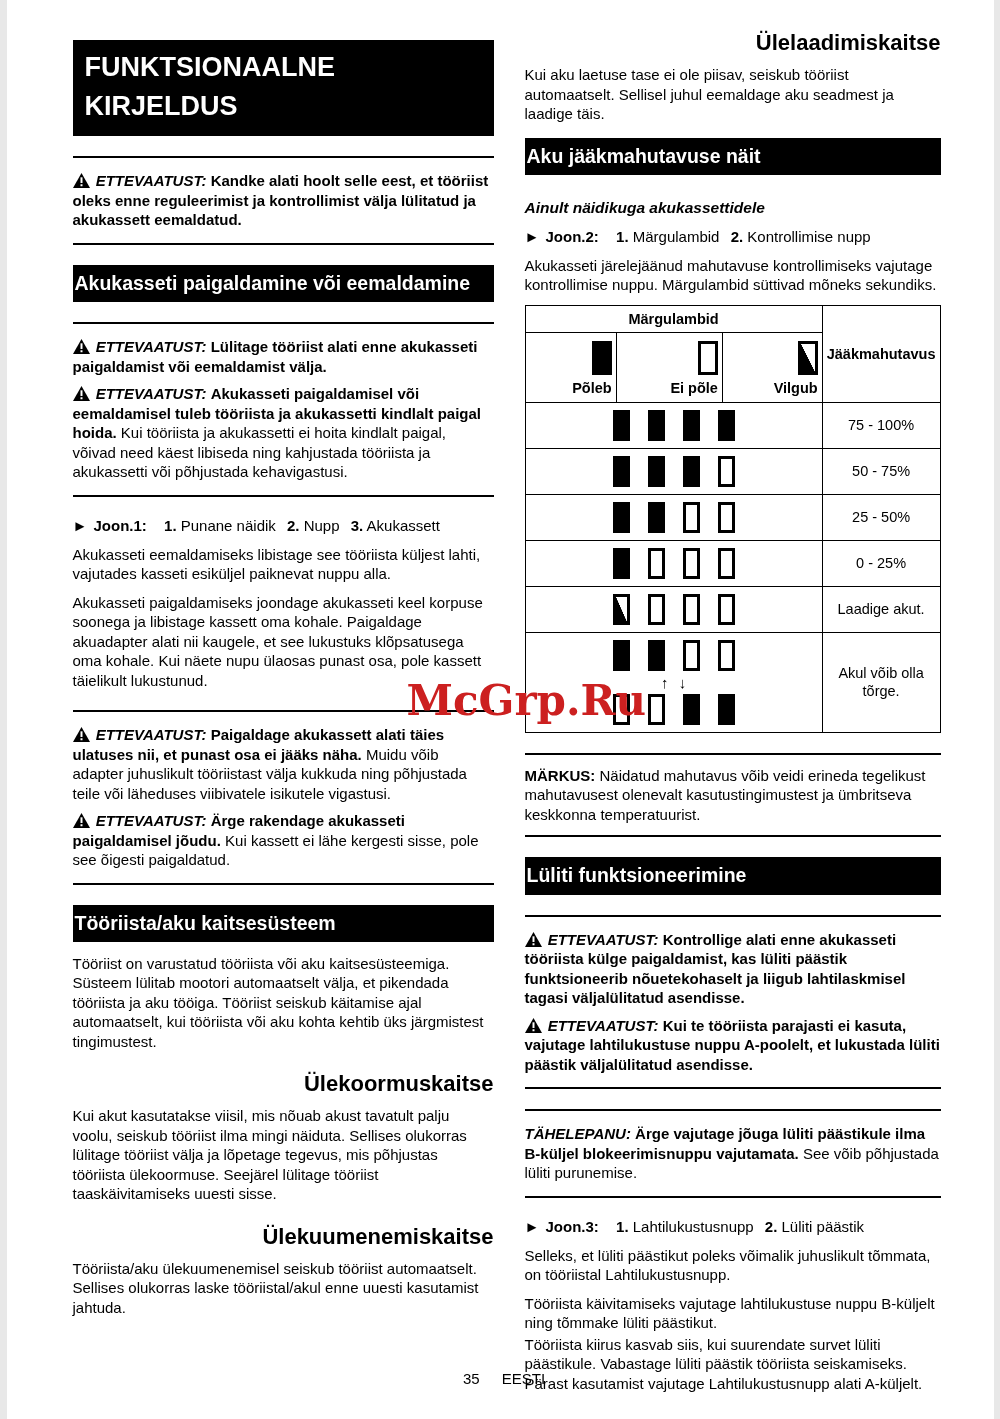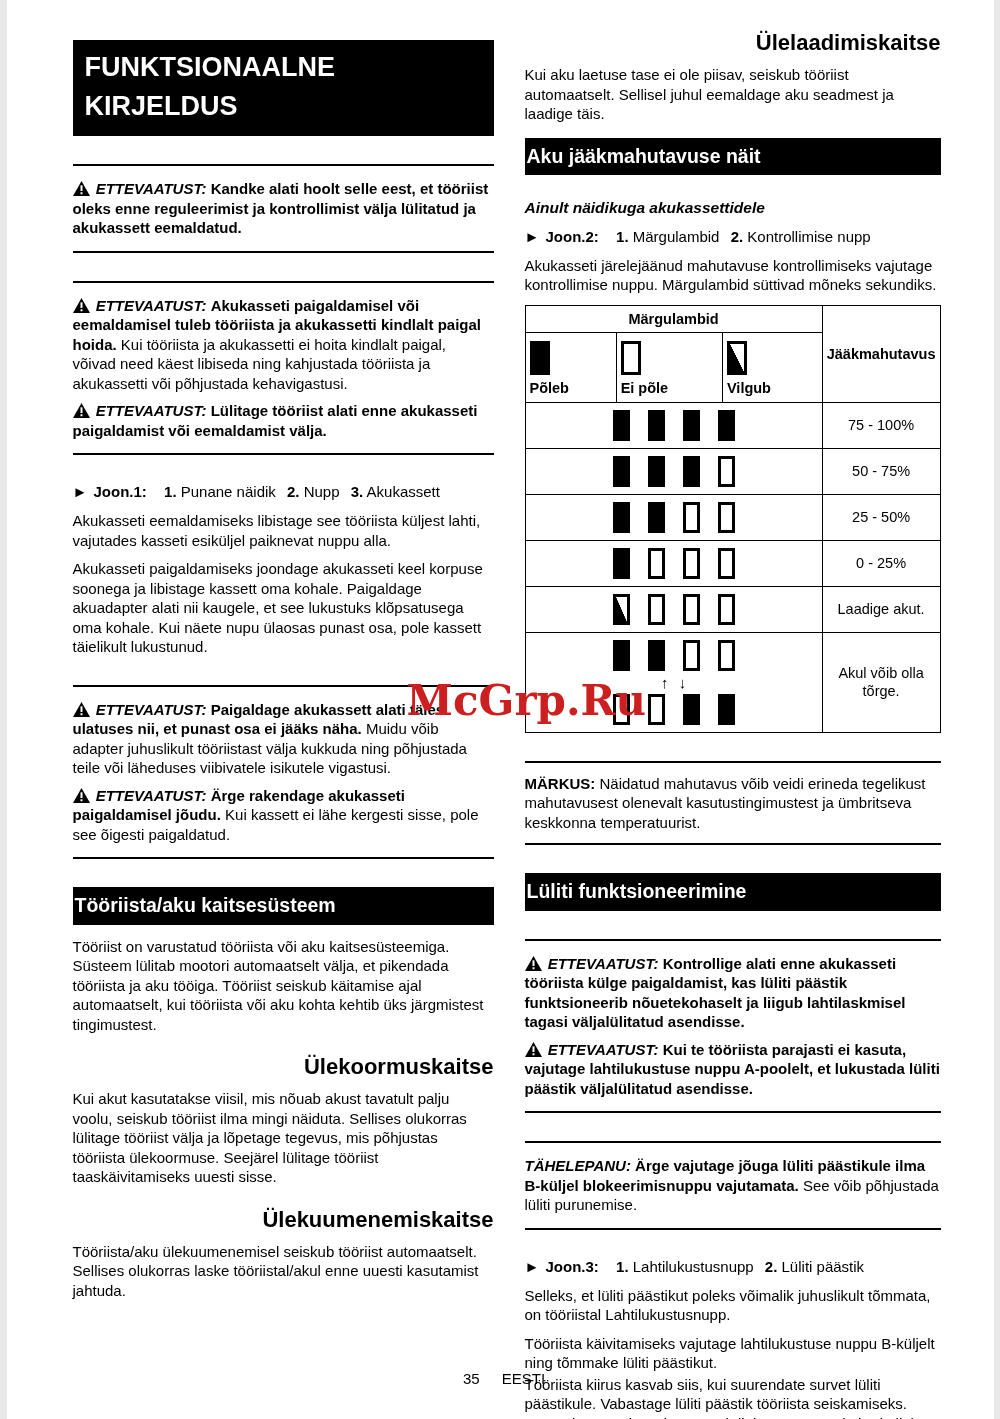--- a/index.html
+++ b/index.html
@@ -10,37 +10,37 @@
   .col.left  { left:66px;  width:421px; }
   .col.right { left:518px; width:416px; top:30px; }
 
   .main-title { background:#000; color:#fff; font-weight:bold; font-size:27px; line-height:1.45; padding:8px 12px 10px; }
   .sec-header { background:#000; color:#fff; font-weight:bold; font-size:19.5px; line-height:1.3; padding:6px 2px; margin:14px 0 12px; }
   h2.sub { font-size:22px; font-weight:bold; margin:20px 0 9px;text-align:right; }
   .col.right h2.sub:first-child { margin-top:0; }
 
   .para { font-size:15px; line-height:1.3; margin:9px 0; }
   .tight { margin:2px 0; }
-  .rulebox { border-top:2px solid #000; border-bottom:2px solid #000; padding:5px 0; margin:28px 0; }
+  .rulebox { border-top:2px solid #000; border-bottom:2px solid #000; padding:5px 0; margin:20px 0; }
   .warning { font-size:15px; line-height:1.3; margin:8px 0; }
   .b { font-weight:bold; }
   .wlabel { font-weight:bold; font-style:italic; }
   .wicon { display:inline-block; margin-right:2px; }
   .wicon svg { vertical-align:-2px; }
 
   .fig { font-size:15px; margin:11px 0; }
   .fig .num { font-weight:bold; margin-left:7px; }
   .fig .figlabel { margin-left:2px; margin-right:6px; }
   .subtitle { font-size:15.5px; font-weight:bold; font-style:italic; margin:24px 0 5px; }
 
   .cap-table { border-collapse:collapse; width:100%; margin:10px 0 14px; }
   .cap-table th, .cap-table td { border:1px solid #000; }
   .cap-table th { font-size:14.5px; font-weight:bold; padding:5px 4px; text-align:center; }
   .capcol { width:102px; }
-  .legend td { text-align:left; padding:8px 4px 6px; }
+  .legend td { text-align:right; padding:8px 4px 6px; }
   .leglabel { font-weight:bold; font-size:14.5px; margin-top:5px; }
   .lampcell { text-align:center; padding:7px 0; }
   .valcell { text-align:center; font-size:14.5px; padding:4px 8px; line-height:1.25; }
   .lamp { display:inline-block; width:17px; height:31px; border:3px solid #000; background:#fff; margin:0 9px; vertical-align:middle; }
   .lamp.on { background:#000; }
   .lamp.blink { background:linear-gradient(to top right,#000 49%,#fff 51%); }
   .legend .lamp { width:20px; height:34px; margin:0; }
   .arrows { font-size:15px; margin:3px 0; word-spacing:6px; }
   .note { font-size:15px; line-height:1.3; margin:6px 0; }
 
@@ -66,41 +66,42 @@
               <path d="M12 0 L24 21 H0 Z" fill="#000"></path>
               <rect x="10.6" y="6" width="2.8" height="8" fill="#fff"></rect>
               <rect x="10.6" y="15.8" width="2.8" height="2.8" fill="#fff"></rect>
             </svg></span>
         <span class="wlabel">ETTEVAATUST:</span>
         <span class="b">Kandke alati hoolt selle eest, et tööriist oleks enne reguleerimist ja kontrollimist välja lülitatud ja akukassett eemaldatud.</span>
         <span></span>
       </p>
     </div>
 
-
-    <div class="rulebox">
+    <div class="sec-header">Akukasseti paigaldamine või eemaldamine</div>
+
+    <div class="rulebox">
+      <p class="warning">
+        <span class="wicon"><svg width="17" height="15" viewBox="0 0 24 21">
+              <path d="M12 0 L24 21 H0 Z" fill="#000"></path>
+              <rect x="10.6" y="6" width="2.8" height="8" fill="#fff"></rect>
+              <rect x="10.6" y="15.8" width="2.8" height="2.8" fill="#fff"></rect>
+            </svg></span>
+        <span class="wlabel">ETTEVAATUST:</span>
+        <span class="b">Lülitage tööriist alati enne akukasseti paigaldamist või eemaldamist välja.</span>
+        <span></span>
+      </p>
       <p class="warning">
         <span class="wicon"><svg width="17" height="15" viewBox="0 0 24 21">
               <path d="M12 0 L24 21 H0 Z" fill="#000"></path>
               <rect x="10.6" y="6" width="2.8" height="8" fill="#fff"></rect>
               <rect x="10.6" y="15.8" width="2.8" height="2.8" fill="#fff"></rect>
             </svg></span>
         <span class="wlabel">ETTEVAATUST:</span>
         <span class="b">Akukasseti paigaldamisel või eemaldamisel tuleb tööriista ja akukassetti kindlalt paigal hoida.</span>
         <span>Kui tööriista ja akukassetti ei hoita kindlalt paigal, võivad need käest libiseda ning kahjustada tööriista ja akukassetti või põhjustada kehavigastusi.</span>
-      </p>
-      <p class="warning">
-        <span class="wicon"><svg width="17" height="15" viewBox="0 0 24 21">
-              <path d="M12 0 L24 21 H0 Z" fill="#000"></path>
-              <rect x="10.6" y="6" width="2.8" height="8" fill="#fff"></rect>
-              <rect x="10.6" y="15.8" width="2.8" height="2.8" fill="#fff"></rect>
-            </svg></span>
-        <span class="wlabel">ETTEVAATUST:</span>
-        <span class="b">Lülitage tööriist alati enne akukasseti paigaldamist või eemaldamist välja.</span>
-        <span></span>
       </p>
     </div>
 
     <p class="fig">
       <span class="b">►</span>
       <span class="b figlabel">Joon.1:</span>
       <span class="num">1.</span>
       <span>Punane näidik</span>
       <span class="num">2.</span>
       <span>Nupp</span>

